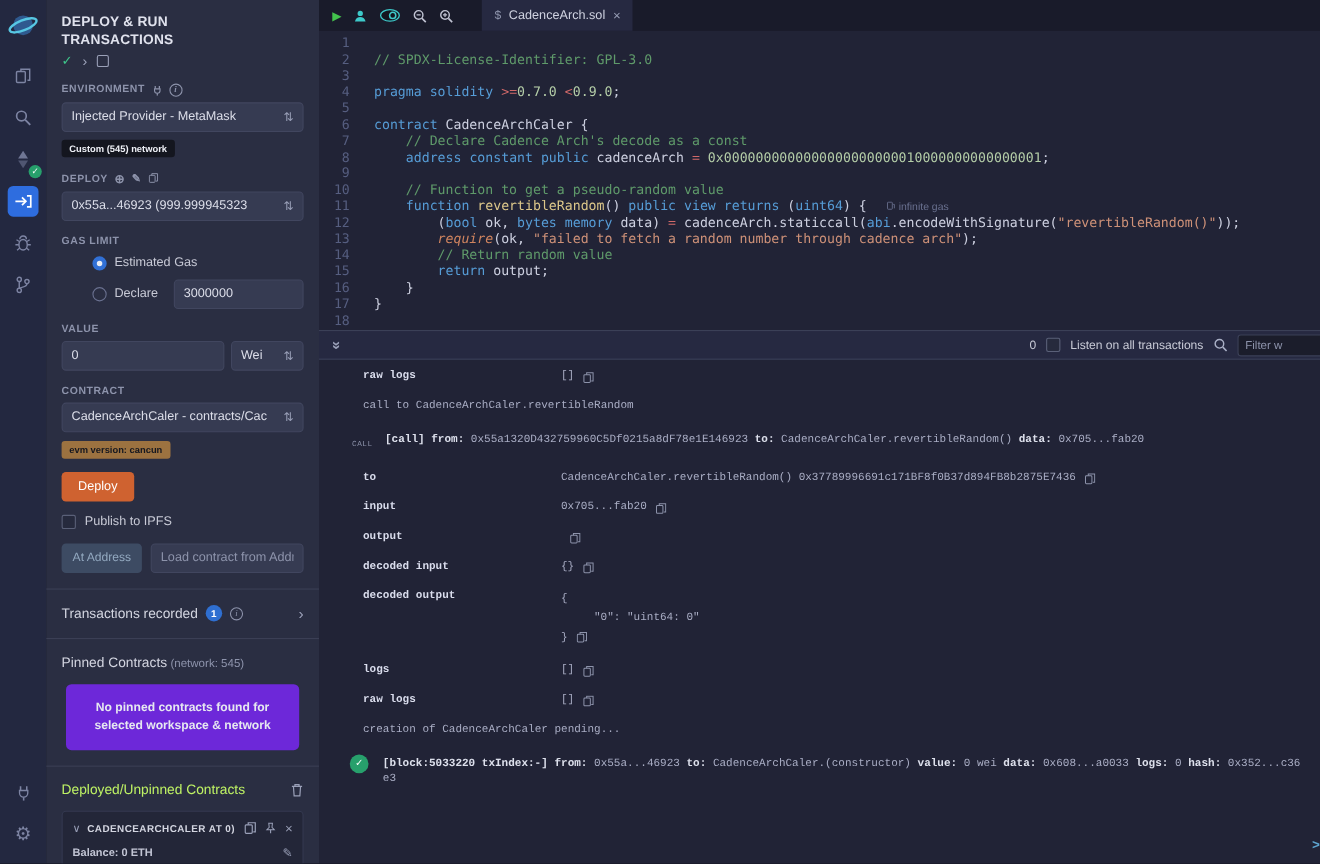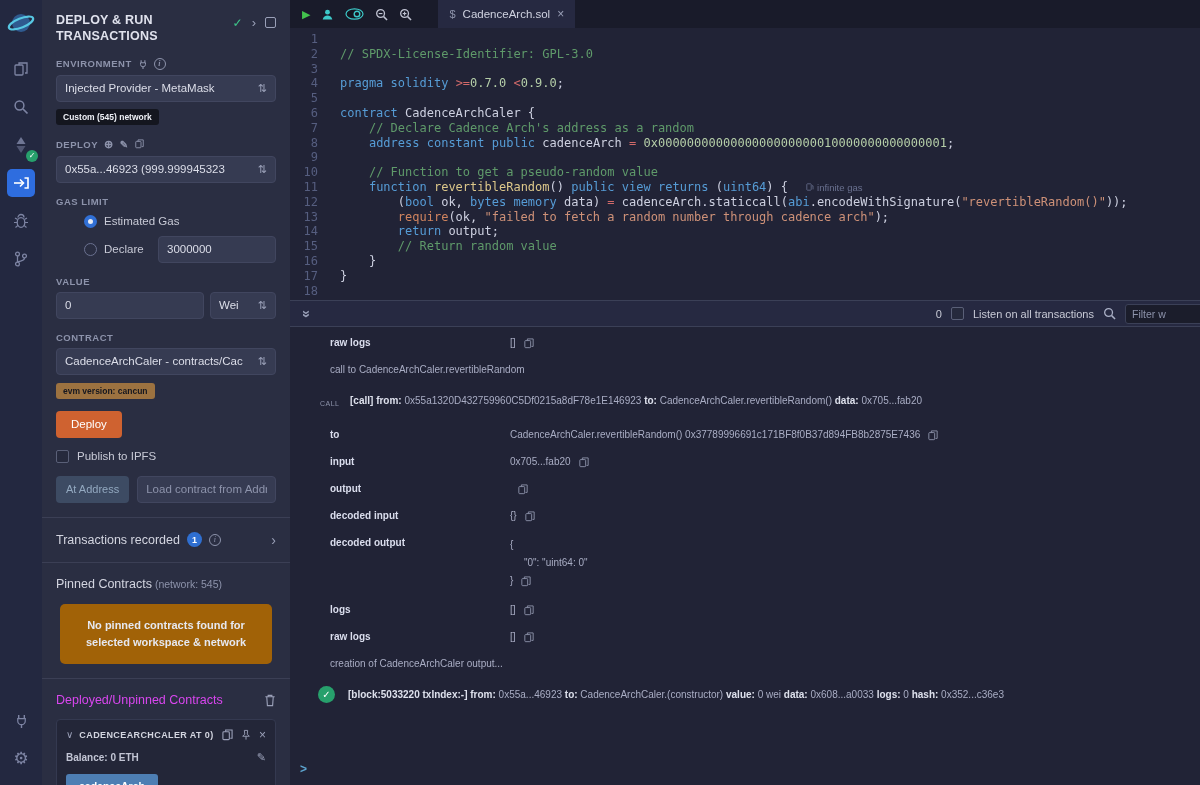--- a/index.html
+++ b/index.html
@@ -11,21 +11,21 @@
   .iconbar{flex:0 0 42px;background:#232840;display:flex;flex-direction:column;align-items:center;padding:8px 0;}
   .logo{width:30px;height:30px;margin-bottom:12px;cursor:pointer;}
   .ib{width:28px;height:28px;margin:5px 0;display:flex;align-items:center;justify-content:center;color:#7d84a3;border-radius:5px;position:relative;cursor:pointer;}
   .ib.active{background:#2e6ddf;color:#ffffff;}
   .badge-check{position:absolute;bottom:-3px;right:-3px;width:12px;height:12px;border-radius:50%;background:#27a06c;color:#fff;font-size:8px;line-height:12px;text-align:center;}
   .spacer{flex:1;}
   .gear{font-size:17px;line-height:1;}
 
   
   .sidepanel{flex:0 0 248px;background:#2a2e42;color:#c8cad6;padding:12px 14px;overflow:hidden;position:relative;}
-  .sp-head{display:flex;justify-content:space-between;align-items:flex-start;}
+  .sp-head{display:flex;justify-content:space-between;align-items:flex-start;flex-direction:column;}
   .sp-title{font-size:12.5px;font-weight:bold;line-height:1.3;color:#e0e2ed;width:150px;letter-spacing:.2px;}
   .sp-head-icons{display:flex;gap:9px;align-items:center;margin-top:3px;}
   .ic-check{color:#3ec58a;font-size:12px;cursor:pointer;}
   .ic-chev{color:#9aa0b8;font-size:13px;cursor:pointer;}
   .ic-box{width:11px;height:11px;border:1.5px solid #9aa0b8;border-radius:2px;cursor:pointer;}
   .sec-label{font-size:9.5px;font-weight:bold;color:#8d93ab;letter-spacing:.5px;margin:13px 0 5px;display:flex;align-items:center;gap:6px;}
   .sec-label svg{flex:0 0 auto;}
   .info-ic{width:12px;height:12px;border-radius:50%;border:1px solid #8d93ab;color:#8d93ab;font-size:8px;display:inline-flex;align-items:center;justify-content:center;font-style:italic;font-family:"Liberation Serif",serif;cursor:pointer;}
   .select,.tinput{background:#363b52;border:1px solid #41465f;border-radius:4px;height:27px;display:flex;align-items:center;padding:0 8px;font-size:11.5px;color:#dcdee9;width:100%;}
   .select{justify-content:space-between;cursor:pointer;text-align:center;}
@@ -46,22 +46,22 @@
   .ipfs-row{display:flex;align-items:center;gap:8px;margin-top:12px;font-size:11.5px;}
   .checkbox{width:13px;height:13px;border:1px solid #5a6078;border-radius:2px;background:#262a3d;flex:0 0 13px;cursor:pointer;}
   .ataddr-row{display:flex;gap:8px;margin-top:13px;}
   .ataddr-btn{background:#3d4b63;color:#93a9c0;border:none;border-radius:4px;height:27px;padding:0 10px;font-size:11px;flex:0 0 auto;cursor:pointer;font-family:inherit;}
   .divider{height:1px;background:#3b3f55;margin:14px -14px;}
   .txrec{display:flex;align-items:center;gap:7px;font-size:12.5px;color:#d3d5e0;}
   .count-badge{width:15px;height:15px;border-radius:50%;background:#2f6fd1;color:#fff;font-size:9px;display:flex;align-items:center;justify-content:center;font-weight:bold;}
   .txrec .chev{margin-left:auto;color:#9aa0b8;font-size:14px;cursor:pointer;}
   .pinned-title{font-size:12.5px;color:#d3d5e0;}
   .pinned-title .suffix{font-size:10.5px;color:#8d93ab;margin-left:3px;}
-  .empty-box{background:#a16207;border-radius:5px;margin:13px 4px 2px;padding:13px 10px;text-align:center;font-size:11px;font-weight:bold;color:#e6e8f0;line-height:1.55;}
-  .deployed-head{display:flex;align-items:flex-end;justify-content:space-between;font-size:12.5px;color:#d946ef;}
+  .empty-box{background:#6d28d9;border-radius:5px;margin:13px 4px 2px;padding:13px 10px;text-align:center;font-size:11px;font-weight:bold;color:#e6e8f0;line-height:1.55;}
+  .deployed-head{display:flex;align-items:flex-end;justify-content:space-between;font-size:12.5px;color:#bef264;}
   .trash{color:#9aa0b8;cursor:pointer;display:inline-flex;}
   .contract-card{background:#232638;border:1px solid #343950;border-radius:4px;margin-top:12px;padding:9px 9px 12px;}
   .cc-head{display:flex;align-items:center;gap:6px;}
   .cc-chev{color:#9aa0b8;font-size:10px;cursor:pointer;}
   .cc-title{font-size:9px;font-weight:bold;letter-spacing:.4px;color:#d3d5e0;flex:1;white-space:nowrap;overflow:hidden;}
   .cc-icons{display:flex;gap:8px;color:#9aa0b8;align-items:center;}
   .cc-icons span{cursor:pointer;display:inline-flex;}
   .cc-close{font-size:12px;line-height:1;}
   .cc-balance{display:flex;justify-content:space-between;align-items:center;font-size:10px;font-weight:bold;color:#c2c5d4;margin:10px 0 2px;}
   .edit-pen{color:#9aa0b8;font-size:11px;cursor:pointer;font-weight:normal;}
@@ -81,35 +81,35 @@
   .gutter{flex:0 0 36px;text-align:right;color:#565e80;padding-right:8px;}
   .gln,.cl{height:14.8px;}
   .codecol{flex:1;padding-left:14px;overflow:hidden;}
   .cl{white-space:pre;}
   .tk-cm{color:#5f9a6a;}
   .tk-kw{color:#569cd6;}
   .tk-str{color:#ce9178;}
   .tk-num{color:#b5cea8;}
   .tk-op{color:#d16969;}
   .tk-fn{color:#dcc78a;}
-  .tk-fn2{color:#d0845f;}
+  .tk-fn2{color:#d0845f;font-style:italic;}
   .tk-pl{color:#cdd0e0;}
   .gasnote{color:#6a7190;font-size:9.5px;margin-left:18px;font-family:"Liberation Sans",sans-serif;}
 
   
   .term-bar{flex:0 0 27px;background:#262941;border-top:1px solid #3b4057;border-bottom:1px solid #3b4057;display:flex;align-items:center;padding:0 10px;overflow:hidden;}
   .dbl-chev{color:#9aa0b8;font-size:14px;transform:rotate(90deg);font-weight:bold;cursor:pointer;width:14px;text-align:center;}
   .term-right{margin-left:auto;display:flex;align-items:center;gap:9px;}
   .term-count{font-size:11px;color:#c8cad6;}
   .listen-label{font-size:11px;color:#c8cad6;}
   .search-ic{color:#aab0c6;display:inline-flex;cursor:pointer;}
   .filter-input{background:#1b1d2b;border:1px solid #3b4057;border-radius:3px;height:20px;width:135px;flex:0 0 135px;color:#c8cad6;font-size:10.5px;padding:0 6px;margin-right:-70px;outline:none;}
   .filter-input::placeholder{color:#8d93ab;}
 
-  .term-body{flex:1;font-family:Liberation Sans, sans-serif;font-size:10px;color:#a9adc4;padding-top:9px;overflow:hidden;display:flex;flex-direction:column;}
+  .term-body{flex:1;font-family:Liberation Mono, monospace;font-size:10px;color:#a9adc4;padding-top:9px;overflow:hidden;display:flex;flex-direction:row;}
   .trow{padding-left:40px;}
   .trow.kv{display:flex;margin-bottom:13px;line-height:14px;}
   .tlabel{flex:0 0 180px;font-weight:bold;color:#dadded;}
   .tval{display:inline-flex;align-items:center;white-space:pre;}
   .tval.col{display:block;}
   .mlline{white-space:pre;line-height:18px;}
   .copy-ic{color:#8d93ab;display:inline-flex;margin-left:8px;vertical-align:middle;cursor:pointer;}
   .ttext{margin:5px 0 17px;line-height:14px;}
   .tcall{display:flex;margin:9px 0 17px;line-height:14px;}
   .ttag{flex:0 0 30px;font-size:7px;letter-spacing:.5px;color:#8d93ab;text-transform:uppercase;padding-top:3px;margin-left:-10px;}
@@ -390,32 +390,32 @@
           <div class="gln">17</div>
           <div class="gln">18</div>
         </div>
       <div class="codecol">
           <div class="cl"></div>
           <div class="cl"><span class="tk-cm">// SPDX-License-Identifier: GPL-3.0</span></div>
           <div class="cl"></div>
           <div class="cl"><span class="tk-kw">pragma</span><span class="tk-pl"> </span><span class="tk-kw">solidity</span><span class="tk-pl"> </span><span class="tk-op">&gt;=</span><span class="tk-num">0.7.0</span><span class="tk-pl"> </span><span class="tk-op">&lt;</span><span class="tk-num">0.9.0</span><span class="tk-pl">;</span></div>
           <div class="cl"></div>
           <div class="cl"><span class="tk-kw">contract</span><span class="tk-pl"> CadenceArchCaler {</span></div>
-          <div class="cl"><span class="tk-pl">    </span><span class="tk-cm">// Declare Cadence Arch's address as a random</span></div>
+          <div class="cl"><span class="tk-pl">    </span><span class="tk-cm">// Declare Cadence Arch's decode as a const</span></div>
           <div class="cl"><span class="tk-pl">    </span><span class="tk-kw">address</span><span class="tk-pl"> </span><span class="tk-kw">constant</span><span class="tk-pl"> </span><span class="tk-kw">public</span><span class="tk-pl"> cadenceArch </span><span class="tk-op">=</span><span class="tk-pl"> </span><span class="tk-num">0x0000000000000000000000010000000000000001</span><span class="tk-pl">;</span></div>
           <div class="cl"></div>
           <div class="cl"><span class="tk-pl">    </span><span class="tk-cm">// Function to get a pseudo-random value</span></div>
           <div class="cl"><span class="tk-pl">    </span><span class="tk-kw">function</span><span class="tk-pl"> </span><span class="tk-fn">revertibleRandom</span><span class="tk-pl">() </span><span class="tk-kw">public</span><span class="tk-pl"> </span><span class="tk-kw">view</span><span class="tk-pl"> </span><span class="tk-kw">returns</span><span class="tk-pl"> (</span><span class="tk-kw">uint64</span><span class="tk-pl">) {</span><span class="gasnote"><svg width="8" height="8" viewBox="0 0 9 10" style="margin-right:3px">
                 <rect x="0.5" y="1" width="5.5" height="8" rx="0.8" fill="none" stroke="currentColor"></rect>
                 <path d="M7 3.5h1.3V8" fill="none" stroke="currentColor"></path>
               </svg>infinite gas</span></div>
           <div class="cl"><span class="tk-pl">        (</span><span class="tk-kw">bool</span><span class="tk-pl"> ok, </span><span class="tk-kw">bytes</span><span class="tk-pl"> </span><span class="tk-kw">memory</span><span class="tk-pl"> data) </span><span class="tk-op">=</span><span class="tk-pl"> cadenceArch.staticcall(</span><span class="tk-kw">abi</span><span class="tk-pl">.encodeWithSignature(</span><span class="tk-str">"revertibleRandom()"</span><span class="tk-pl">));</span></div>
           <div class="cl"><span class="tk-pl">        </span><span class="tk-fn2">require</span><span class="tk-pl">(ok, </span><span class="tk-str">"failed to fetch a random number through cadence arch"</span><span class="tk-pl">);</span></div>
+          <div class="cl"><span class="tk-pl">        </span><span class="tk-cm">// Return random value</span></div>
           <div class="cl"><span class="tk-pl">        </span><span class="tk-kw">return</span><span class="tk-pl"> output;</span></div>
-          <div class="cl"><span class="tk-pl">        </span><span class="tk-cm">// Return random value</span></div>
           <div class="cl"><span class="tk-pl">    }</span></div>
           <div class="cl"><span class="tk-pl">}</span></div>
         </div>
     </div>
 
     <div class="term-bar">
       <span class="dbl-chev">»</span>
       <div class="term-right">
         <span class="term-count">0</span>
         <span class="checkbox"></span>
@@ -486,21 +486,21 @@
                   <path d="M4 3V1h7v9h-2" fill="none" stroke="currentColor" stroke-width="1.1"></path>
                 </svg></span></span>
           </div>
           <div class="trow kv">
             <span class="tlabel">raw logs</span>
             <span class="tval"><span>[]</span><span class="copy-ic"><svg width="10" height="11" viewBox="0 0 12 13">
                   <rect x="1" y="3" width="7" height="8.5" rx="1" fill="none" stroke="currentColor" stroke-width="1.1"></rect>
                   <path d="M4 3V1h7v9h-2" fill="none" stroke="currentColor" stroke-width="1.1"></path>
                 </svg></span></span>
           </div>
-          <div class="trow ttext">creation of CadenceArchCaler output...</div>
+          <div class="trow ttext">creation of CadenceArchCaler pending...</div>
           <div class="trow tblock">
             <span class="okcheck">✓</span>
             <span class="tparts"><span class="tp-b">[block:5033220 txIndex:-]</span><span class="tp-pl"> </span><span class="tp-b">from:</span><span class="tp-pl"> 0x55a...46923 </span><span class="tp-b">to:</span><span class="tp-pl"> CadenceArchCaler.(constructor) </span><span class="tp-b">value:</span><span class="tp-pl"> 0 wei </span><span class="tp-b">data:</span><span class="tp-pl"> 0x608...a0033 </span><span class="tp-b">logs:</span><span class="tp-pl"> 0 </span><span class="tp-b">hash:</span><span class="tp-pl"> 0x352...c36e3</span></span>
           </div>
         </div>
       <div class="prompt">&gt;</div>
     </div>
 
   </main>
 </div>

